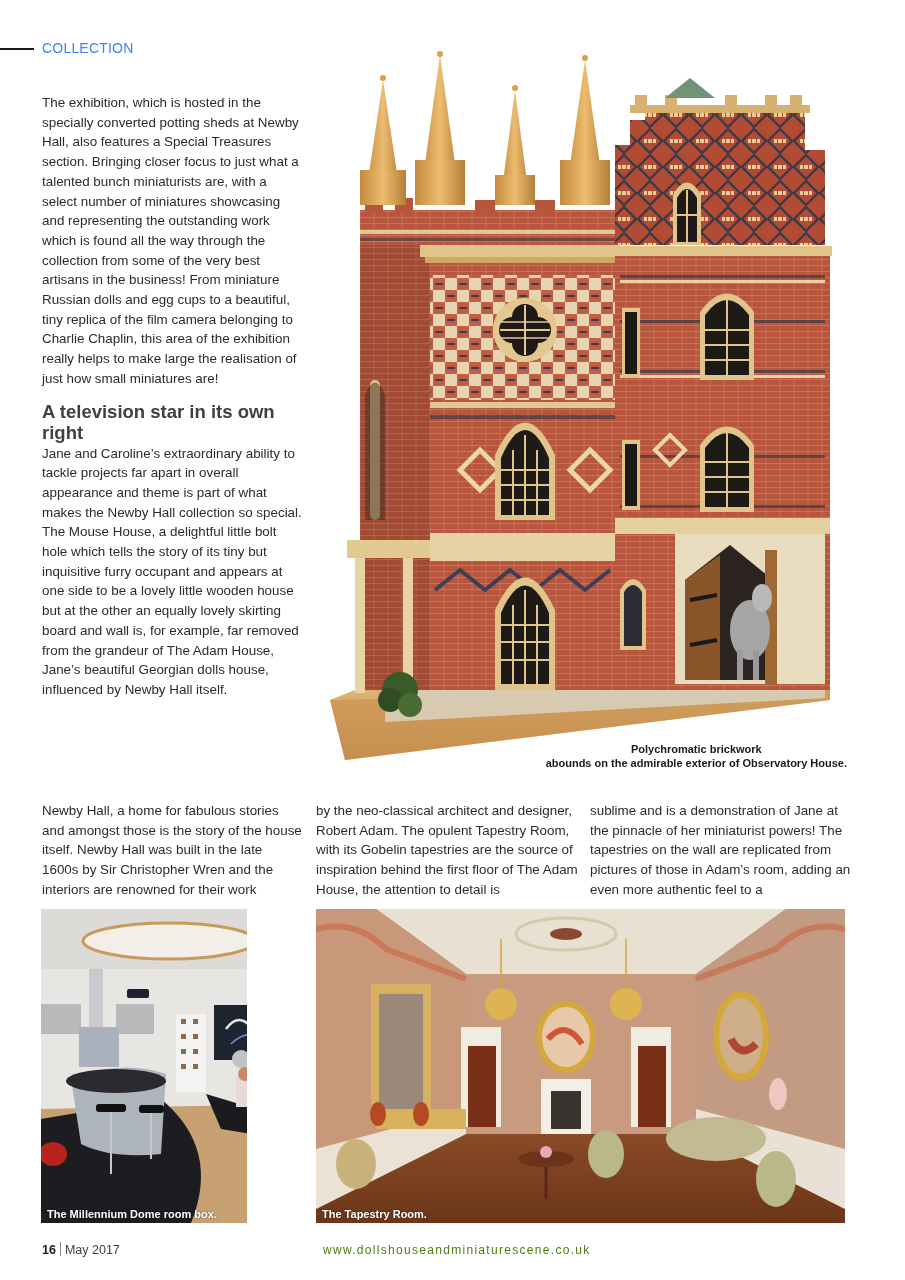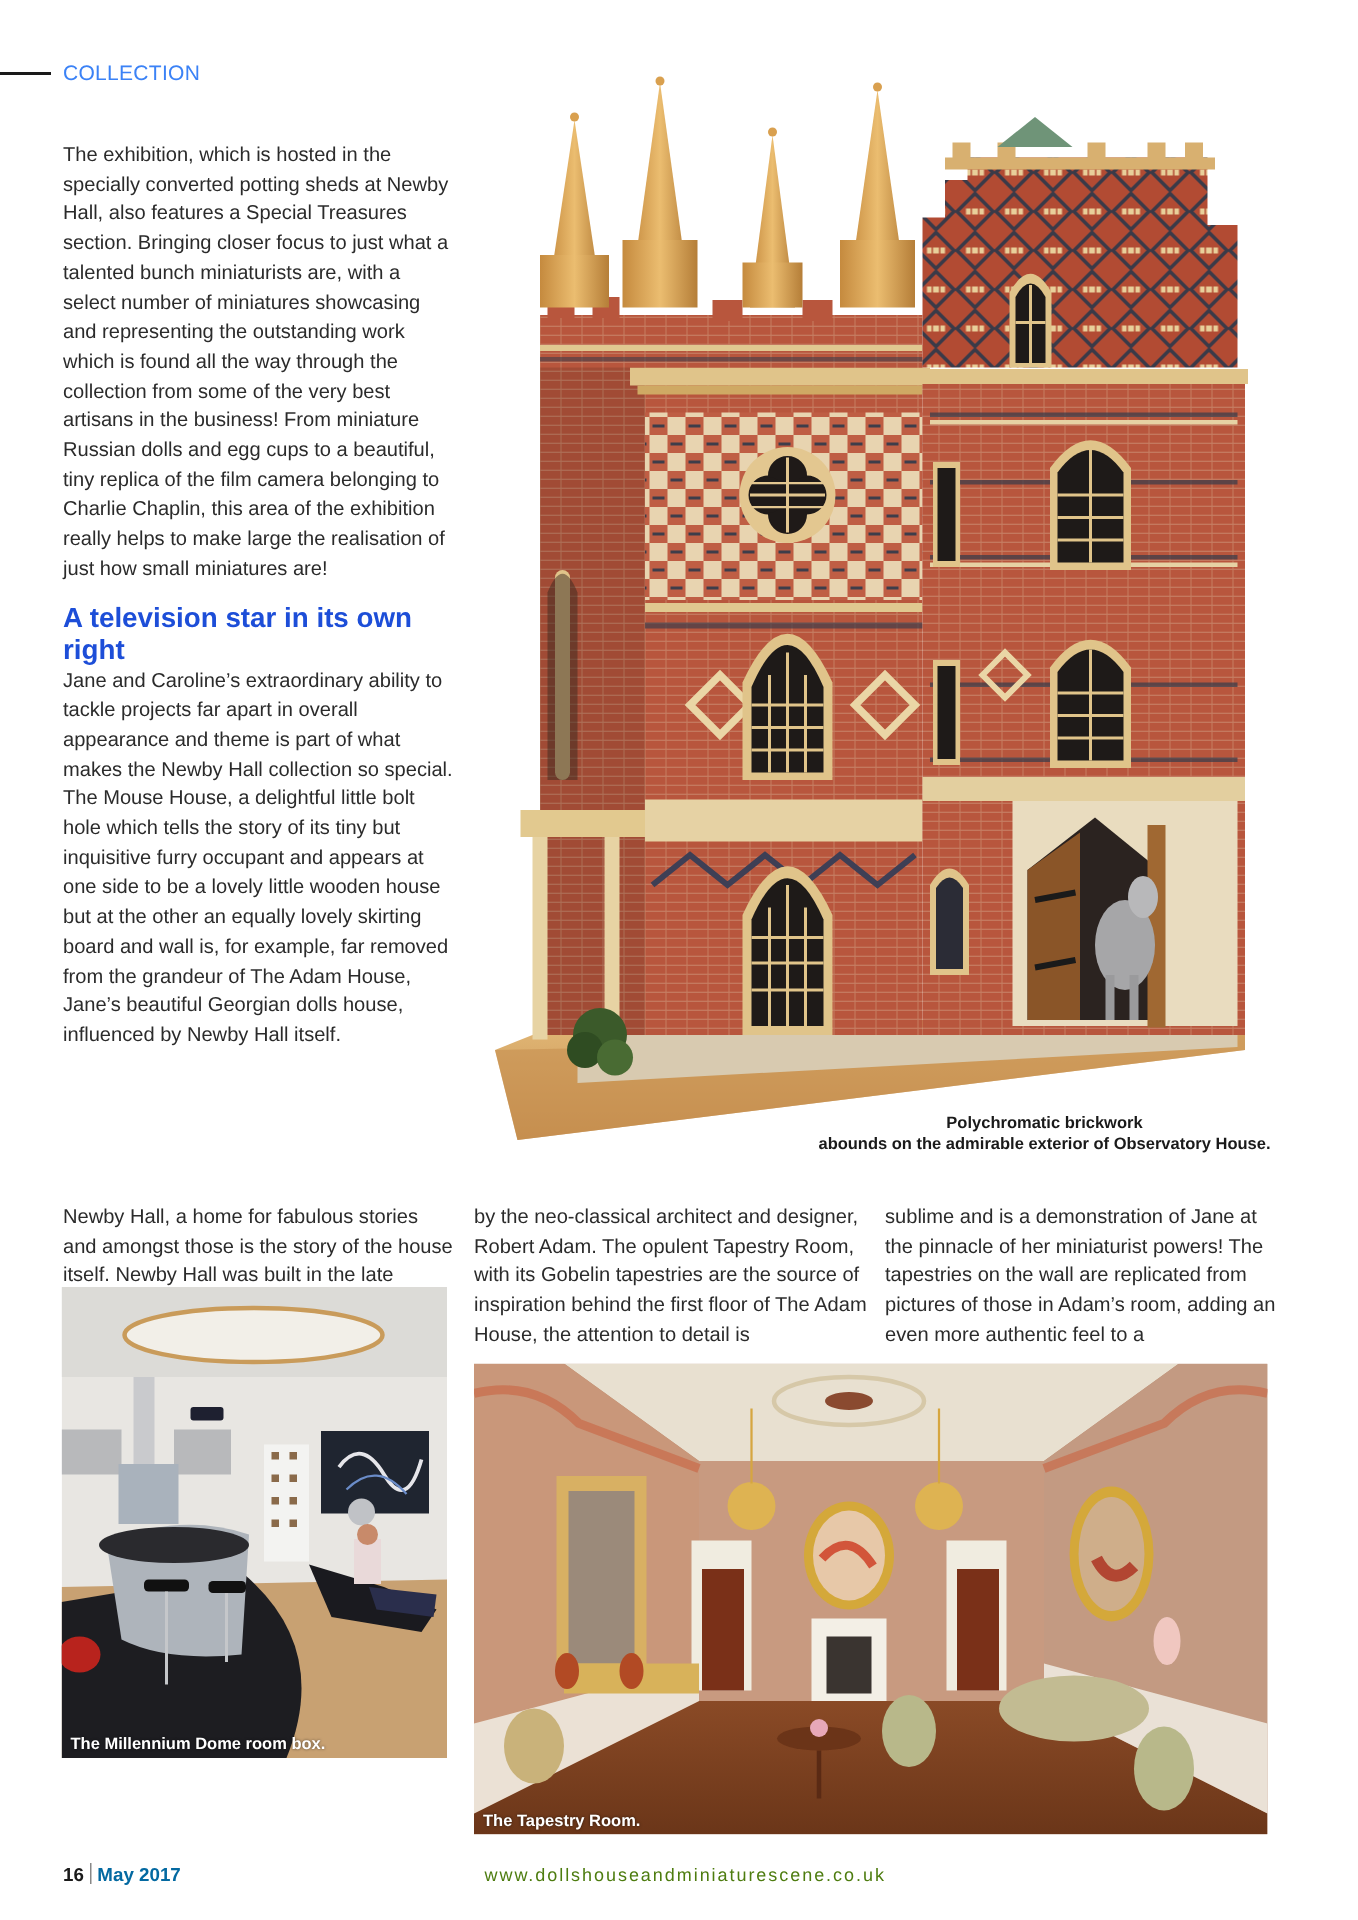--- a/index.html
+++ b/index.html
@@ -11,36 +11,36 @@
 
   .col { position: absolute; font-size: 13.4px; line-height: 19.7px; color: #2b2b2b; }
   .col p { margin: 0; }
   .col .indent { text-indent: 14px; }
 
   .col-left { left: 42px; top: 93px; width: 260px; }
   .col-left-low { left: 42px; top: 801px; width: 260px; }
   .col-mid { left: 316px; top: 801px; width: 262px; }
   .col-right { left: 590px; top: 801px; width: 262px; }
 
-  .subhead { font-size: 18.5px; line-height: 21px; font-weight: bold; color: #1d4ed8; margin-top: 12px; margin-bottom: 1px; }
+  .subhead { font-size: 18.5px; line-height: 21px; font-weight: bold; color: #404040; margin-top: 12px; margin-bottom: 1px; }
 
   
   .house-wrap { position: absolute; left: 325px; top: 50px; width: 535px; height: 715px; }
   .house-caption { position: absolute; right: 58px; top: 742px; text-align: center; font-size: 11px; line-height: 14px; font-weight: bold; color: #1a1a1a; }
 
   
   .photo { position: absolute; overflow: hidden; }
-  .photo-dome { left: 41px; top: 858px; width: 257px; height: 314px; }
+  .photo-dome { left: 41px; top: 909px; width: 206px; height: 314px; }
   .photo-tapestry { left: 316px; top: 909px; width: 616px; height: 314px; }
   .photo-caption { position: absolute; left: 6px; bottom: 3px; font-size: 11px; font-weight: bold; color: #ffffff; text-shadow: 0 0 2px rgba(0,0,0,0.6); }
 
   .footer-page { position: absolute; left: 42px; top: 1242px; font-size: 12.5px; color: #1a1a1a; }
   .footer-page b { font-weight: bold; }
   .footer-sep { display: inline-block; width: 1px; height: 14px; background: #888; vertical-align: -2px; margin: 0 4px 0 4px; }
-  .footer-date { color: #0369a1; font-weight: bold; }
+  .footer-date { color: #404040; }
   .footer-url { position: absolute; left: 323px; top: 1243px; font-size: 12px; letter-spacing: 1.3px; color: #4d7c0f; }
 </style>
 </head>
 <body>
 
 <div class="section-rule"></div>
 <div class="section-label">COLLECTION</div>
 
 <div class="col col-left">
   <p>The exhibition, which is hosted in the specially converted potting sheds at Newby Hall, also features a Special Treasures section. Bringing closer focus to just what a talented bunch miniaturists are, with a select number of miniatures showcasing and representing the outstanding work which is found all the way through the collection from some of the very best artisans in the business! From miniature Russian dolls and egg cups to a beautiful, tiny replica of the film camera belonging to Charlie Chaplin, this area of the exhibition really helps to make large the realisation of just how small miniatures are!</p>

